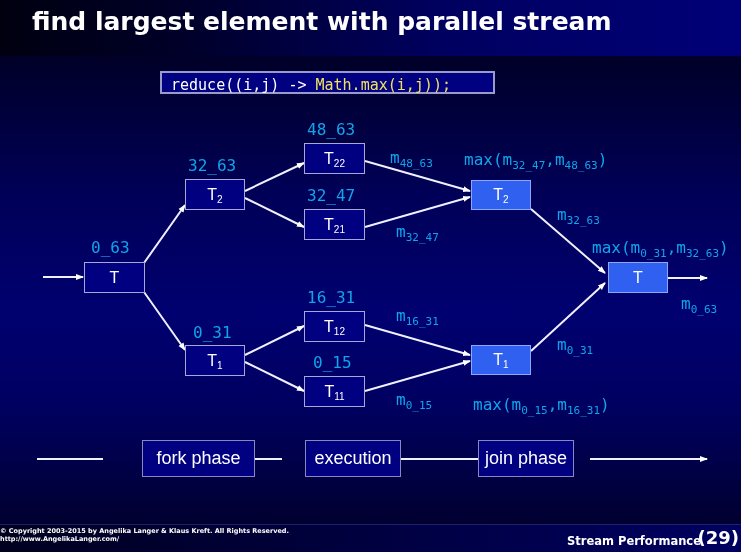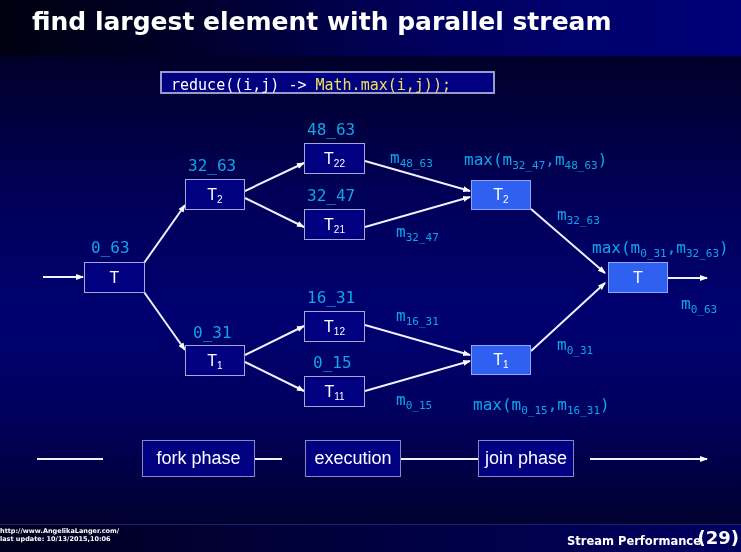--- a/index.html
+++ b/index.html
@@ -149,17 +149,17 @@
 
 <div class="lbl" style="left:592px;top:238px;"><span>max(m</span><sub>0_31</sub><span>,m</span><sub>32_63</sub><span>)</span></div>
 <div class="node join" style="left:608px;top:262px;width:60px;height:31px;line-height:29px;"><span>T</span></div>
 
 <div class="phase" style="left:103px;width:113px;margin-left:39px;">fork phase</div>
 <div class="phase" style="left:281px;width:96px;margin-left:24px;">execution</div>
 <div class="phase" style="left:478px;width:96px;">join phase</div>
 
 <div class="footer"></div>
 <div class="copyright">
+  <div>© Copyright 2003-2015 by Angelika Langer &amp; Klaus Kreft.  All Rights Reserved.</div>
   <div>http://www.AngelikaLanger.com/</div>
-  <div>last update: 10/13/2015,10:06</div>
 </div>
 <div class="footer-title">Stream Performance</div>
 <div class="page-num">(29)</div>
 
 </body></html>

